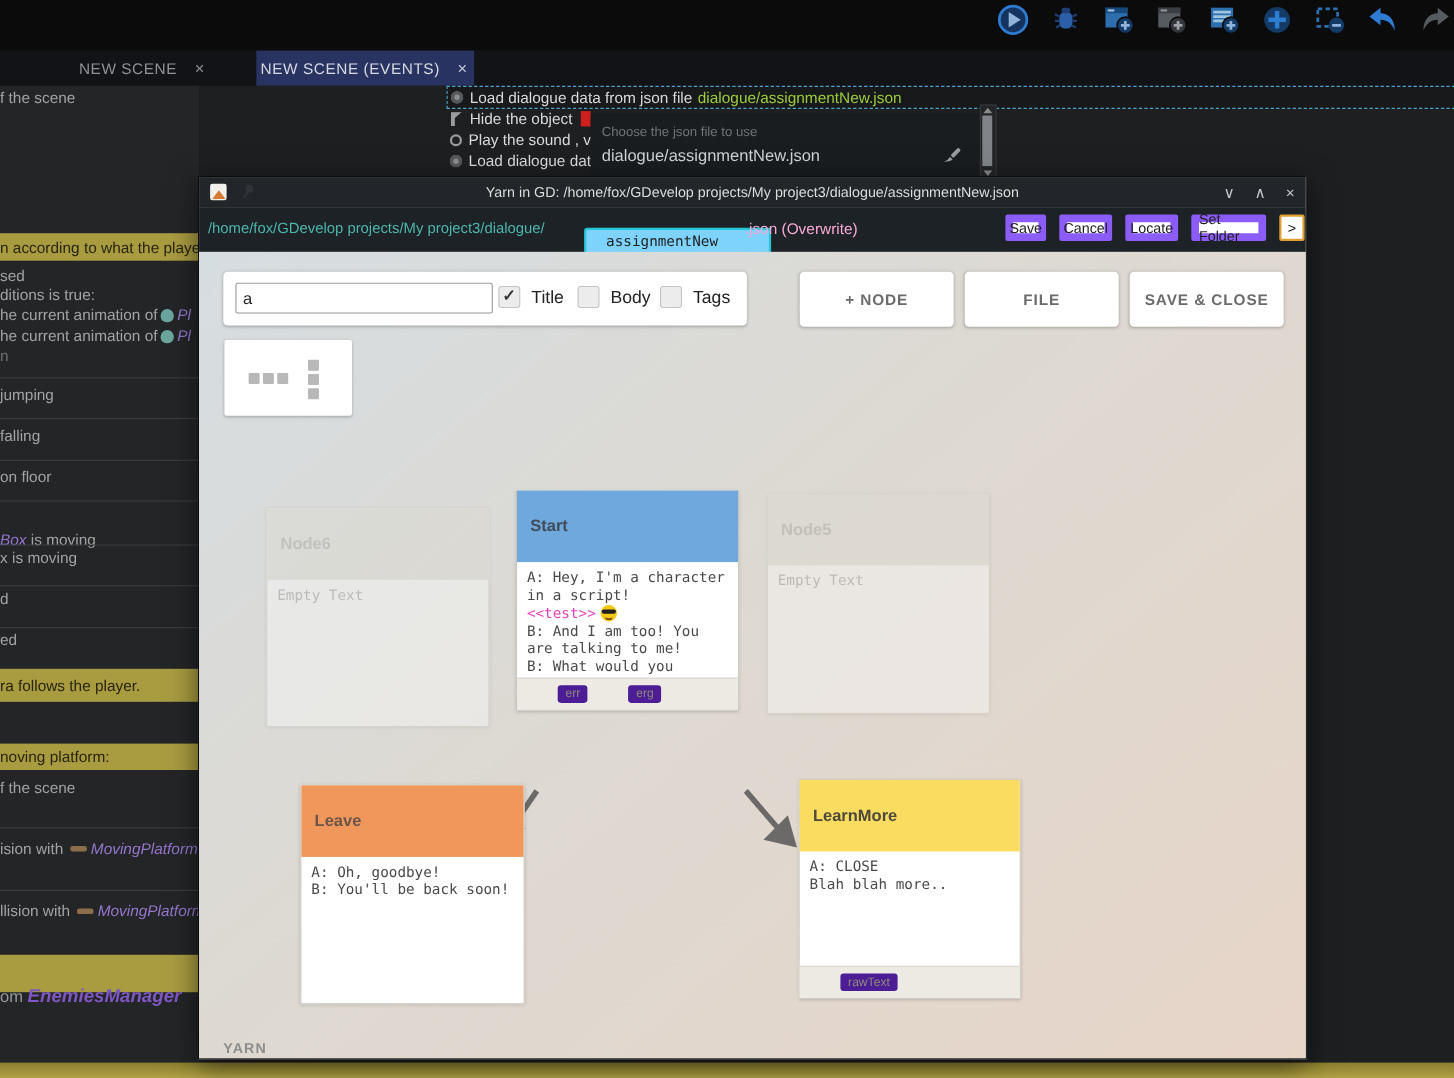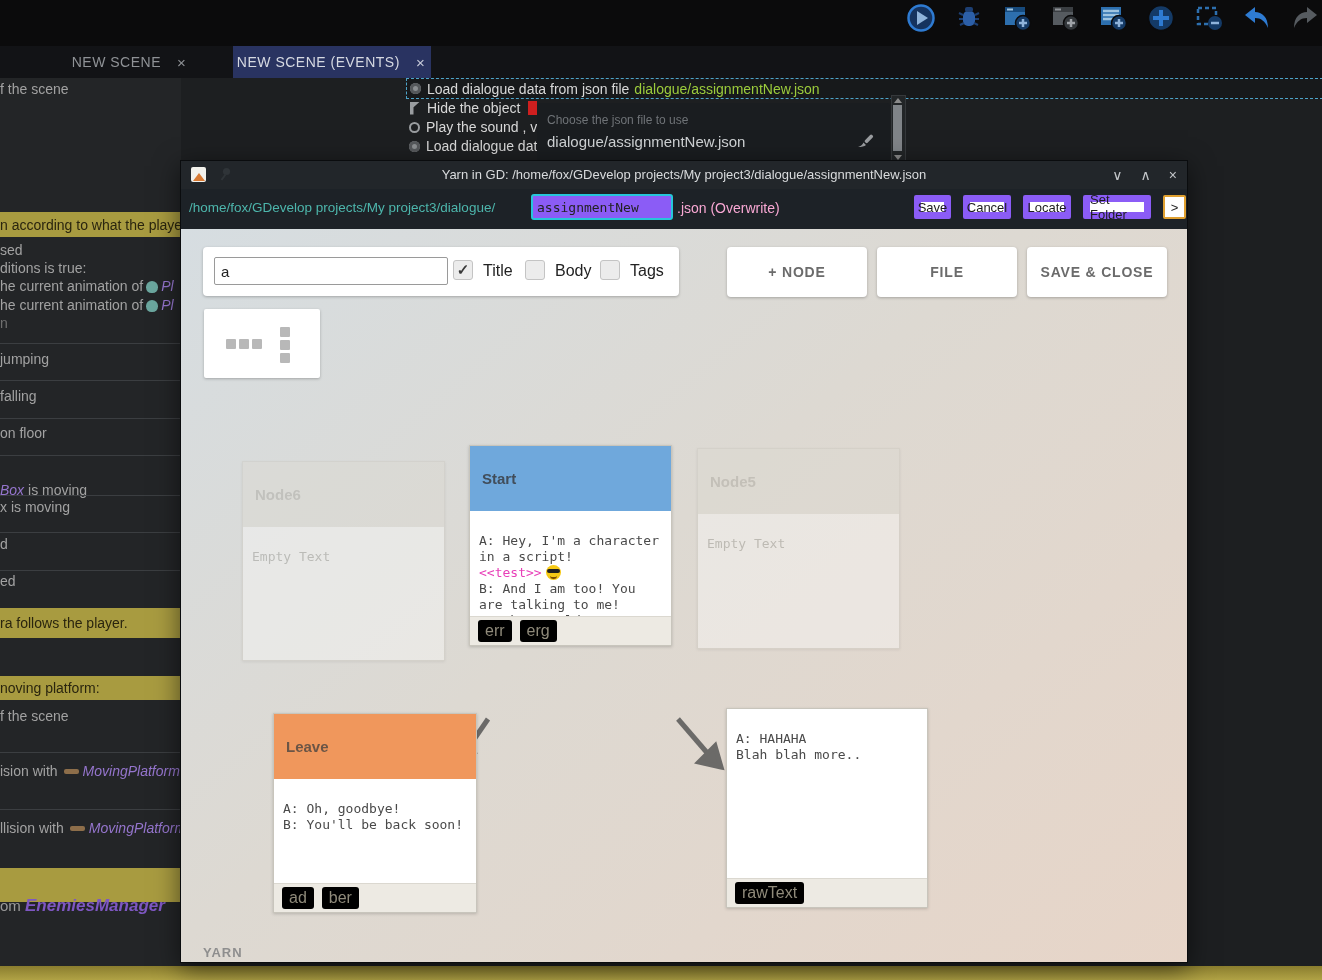--- a/index.html
+++ b/index.html
@@ -73,22 +73,22 @@
     overflow:hidden;}
   .app-icon::after{content:"";position:absolute;left:2px;top:6px;width:0;height:0;
     border-left:6px solid transparent;border-right:6px solid transparent;border-bottom:8px solid #d87a33;}
   .pin-icon{position:absolute;left:36px;top:5px;}
   .win-ctrls{position:absolute;right:8px;top:0;height:28px;display:flex;gap:14px;align-items:center;
     font-size:14px;color:#c3c6c9;}
   .win-ctrls span{cursor:pointer;padding:0 2px;}
 
   .yw-pathbar{position:absolute;left:0;top:28px;width:100%;height:40px;background:#1d2227;}
   .pb-dir{position:absolute;left:8px;top:11px;font-size:13.5px;color:#4db6ac;}
-  .pb-input{position:absolute;left:350px;top:5px;width:130px;height:22px;background:#8b5cf6;color:#222;
-    border:2px solid #26c6da;border-radius:3px;font-family:"DejaVu Sans Mono",monospace;font-size:13px;padding:0 4px;}
+  .pb-input{position:absolute;left:350px;top:18px;width:130px;height:22px;background:#7dd3fc;color:#222;
+    border:2px solid #26c6da;border-radius:3px;font-family:"DejaVu Sans Mono",monospace;font-size:13px;padding:0 18px;}
   .pb-suffix{position:absolute;left:496px;top:11px;font-size:14px;color:#f9a8d4;}
   .pb-btn{position:absolute;top:6px;height:24px;background:#fff;border:7px solid #8b5cf6;border-radius:2px;
     font-size:13px;color:#1d1d1d;display:flex;align-items:center;justify-content:center;cursor:pointer;
     box-sizing:border-box;font-family:"Liberation Sans",sans-serif;}
   .pb-save{left:733px;width:37px;}
   .pb-cancel{left:782px;width:48px;}
   .pb-locate{left:842px;width:48px;}
   .pb-setfolder{left:902px;width:68px;}
   .pb-more{left:982px;width:23px;border:2px solid #e0a030;}
 
@@ -123,26 +123,26 @@
 
   
   .ynode{position:absolute;width:203px;height:201px;background:#fff;border:1px solid #c8c5bc;
     box-sizing:border-box;box-shadow:0 1px 3px rgba(0,0,0,.18);cursor:pointer;}
   .ynode-header{height:41px;display:flex;align-items:center;padding:12px 12px;
     font-size:15px;font-weight:bold;color:#414d5a;}
   .hdr-start{background:#6fa8dc;}
   .hdr-leave{background:#f0975c;color:#6b5546;}
   .hdr-learnmore{background:#f9dc60;color:#4c4a3a;}
   .hdr-faded{background:#dcd9d1;color:#9b988f;}
-  .ynode-body{padding:22px 9px;font-family:"DejaVu Sans Mono",monospace;font-size:13px;line-height:16px;color:#4a4a4a;}
+  .ynode-body{padding:7px 9px;font-family:"DejaVu Sans Mono",monospace;font-size:13px;line-height:16px;color:#4a4a4a;}
   .bl{display:block;}
   .cmd{color:#e83fb8;}
   .ynode-footer{position:absolute;left:0;bottom:0;width:100%;height:29px;background:#edeae3;
     border-top:1px solid #dbd8d0;display:flex;align-items:center;gap:8px;padding-left:8px;box-sizing:border-box;}
-  .ytag{background:#000000;border-radius:3px;padding:2px 7px;font-size:16px;color:#8f8a7a;}
+  .ytag{background:#4c1d95;border-radius:3px;padding:2px 7px;font-size:11px;color:#8f8a7a;margin-left:29px;}
   .faded{opacity:.38;}
   .faded .ynode-body{color:#8a8a84;}
 
   .node-node6{left:61px;top:232px;width:203px;height:200px;}
   .node-start{left:288px;top:216px;}
   .node-node5{left:516px;top:219px;}
   .node-leave{left:92px;top:484px;width:204px;height:200px;}
   .node-learnmore{left:545px;top:479px;width:202px;height:200px;}
 
   .arrows-svg{position:absolute;left:0;top:0;width:1006px;height:733px;pointer-events:none;}
@@ -422,29 +422,28 @@
       </div>
 
       <div class="ynode node-leave">
         <div class="ynode-header hdr-leave">
             <span>Leave</span>
           </div>
         <div class="ynode-body">
           <span class="bl">A: Oh, goodbye!</span>
           <span class="bl">B: You'll be back soon!</span>
         </div>
-        <div class="ynode-footer">
-          <span class="ytag">ad</span>
-          <span class="ytag">ber</span>
-        </div>
       </div>
 
       <div class="ynode node-learnmore">
+        <div class="ynode-header hdr-learnmore">
+            <span>LearnMore</span>
+          </div>
         <div class="ynode-body">
-          <span class="bl">A: HAHAHA</span>
+          <span class="bl">A: CLOSE</span>
           <span class="bl">Blah blah more..</span>
         </div>
         <div class="ynode-footer">
           <span class="ytag">rawText</span>
         </div>
       </div>
 
       <span class="yarn-label">YARN</span>
     </div>
   </div>

